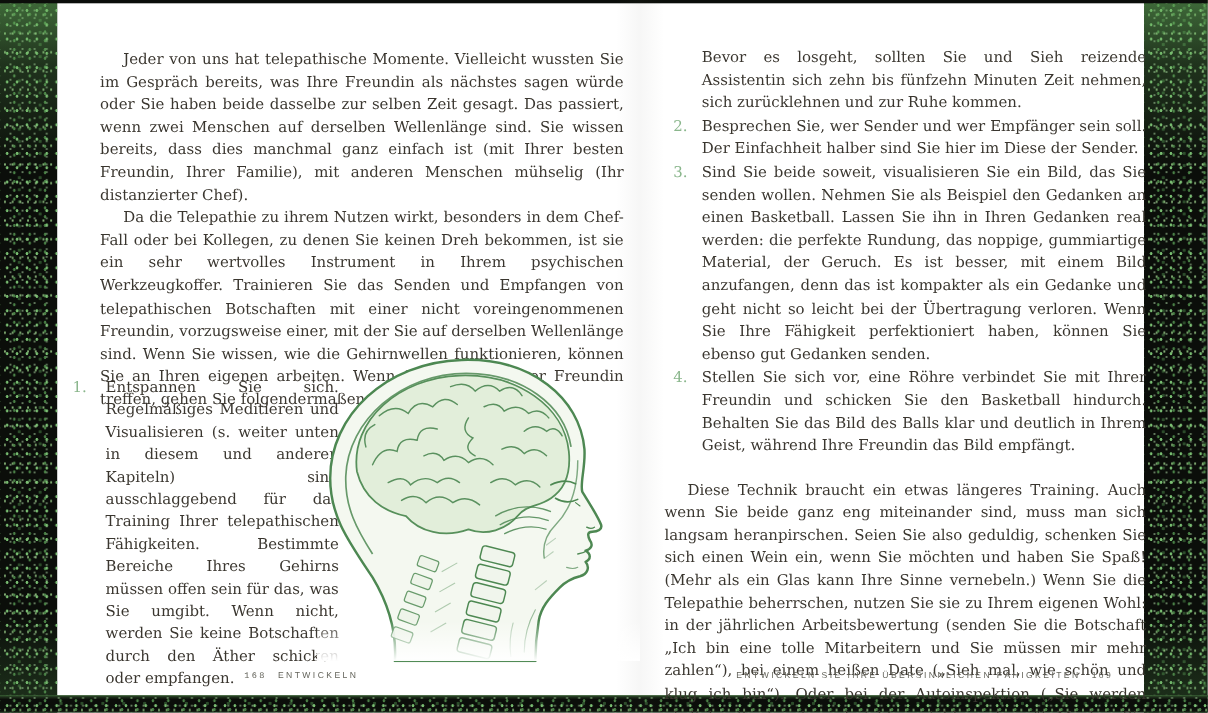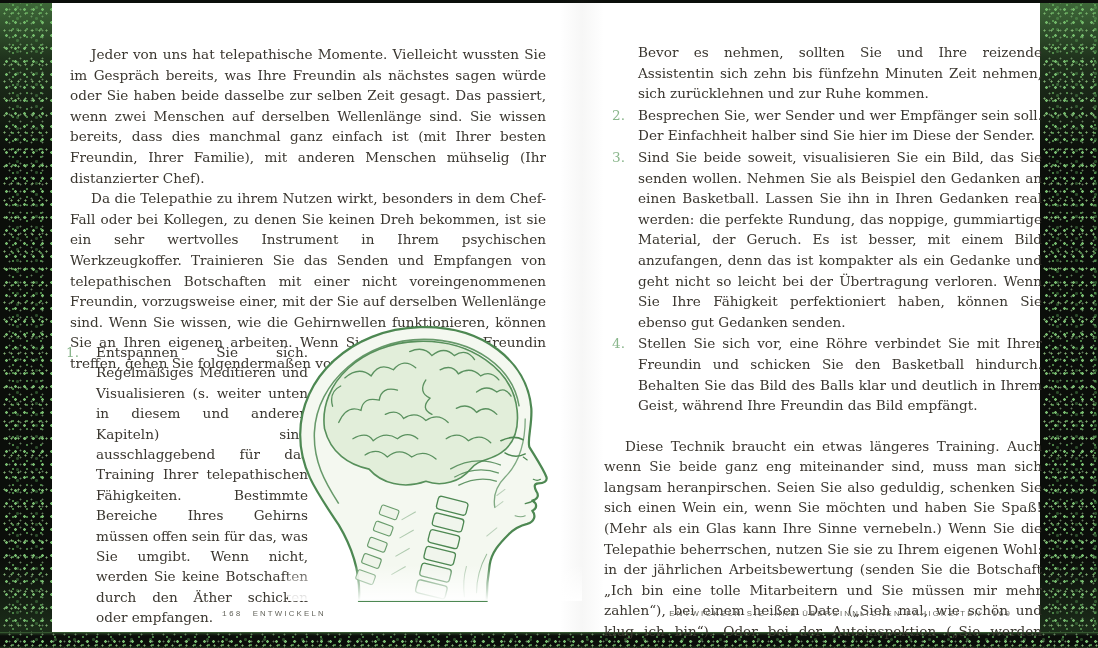--- a/index.html
+++ b/index.html
@@ -35,21 +35,21 @@
   
   #gutter{position:absolute;left:560px;top:0;width:44px;height:648px;
     background:linear-gradient(90deg,rgba(0,0,0,0),rgba(90,90,80,.05),rgba(0,0,0,0));}
 
   
   .para{
     font-size:13.6px;line-height:20.6px;color:#3a362f;
     text-align:justify;margin:0;
   }
   .indent{text-indent:21px;}
-  #left-text{position:absolute;left:70px;top:44px;width:476px;}
+  #left-text{position:absolute;left:91px;top:44px;width:476px;}
   #left-list{position:absolute;left:66px;top:342px;width:260px;display:flex;}
   .num{
     flex:0 0 30px;font-size:13.6px;line-height:20.4px;color:#8ab68c;
   }
   #left-list .item-text{width:212px;font-size:13.6px;line-height:20.4px;
     color:#3a362f;text-align:justify;}
 
   #right-page{position:absolute;left:604px;top:42px;width:438px;}
   #right-page .cont{margin-left:34px;width:404px;}
   .olrow{display:flex;margin-top:1px;}
@@ -168,21 +168,21 @@
 
     <rect x="0" y="244" width="290" height="36" fill="url(#fadeB)"></rect>
   </svg>
 </div>
 
 <div id="foot-left" class="runfoot">
   <span class="pgnum">168</span><span>ENTWICKELN</span>
 </div>
 
 <div id="right-page">
-  <p class="para cont">Bevor es nehmen, sollten Sie und Ihre reizende Assistentin sich zehn bis fünfzehn Minuten Zeit nehmen, sich zurücklehnen und zur Ruhe kommen.</p>
+  <p class="para cont">Bevor es losgeht, sollten Sie und Sieh reizende Assistentin sich zehn bis fünfzehn Minuten Zeit nehmen, sich zurücklehnen und zur Ruhe kommen.</p>
 
   <div class="olrow">
     <span class="num">2.</span>
     <span class="item-text">Besprechen Sie, wer Sender und wer Empfänger sein soll. Der Einfachheit halber sind Sie hier im Diese der Sender.</span>
   </div>
   <div class="olrow">
     <span class="num">3.</span>
     <span class="item-text">Sind Sie beide soweit, visualisieren Sie ein Bild, das Sie senden wollen. Nehmen Sie als Beispiel den Gedanken an einen Basketball. Lassen Sie ihn in Ihren Gedanken real werden: die perfekte Rundung, das noppige, gummiartige Material, der Geruch. Es ist besser, mit einem Bild anzufangen, denn das ist kompakter als ein Gedanke und geht nicht so leicht bei der Übertragung verloren. Wenn Sie Ihre Fähigkeit perfektioniert haben, können Sie ebenso gut Gedanken senden.</span>
   </div>
   <div class="olrow">

